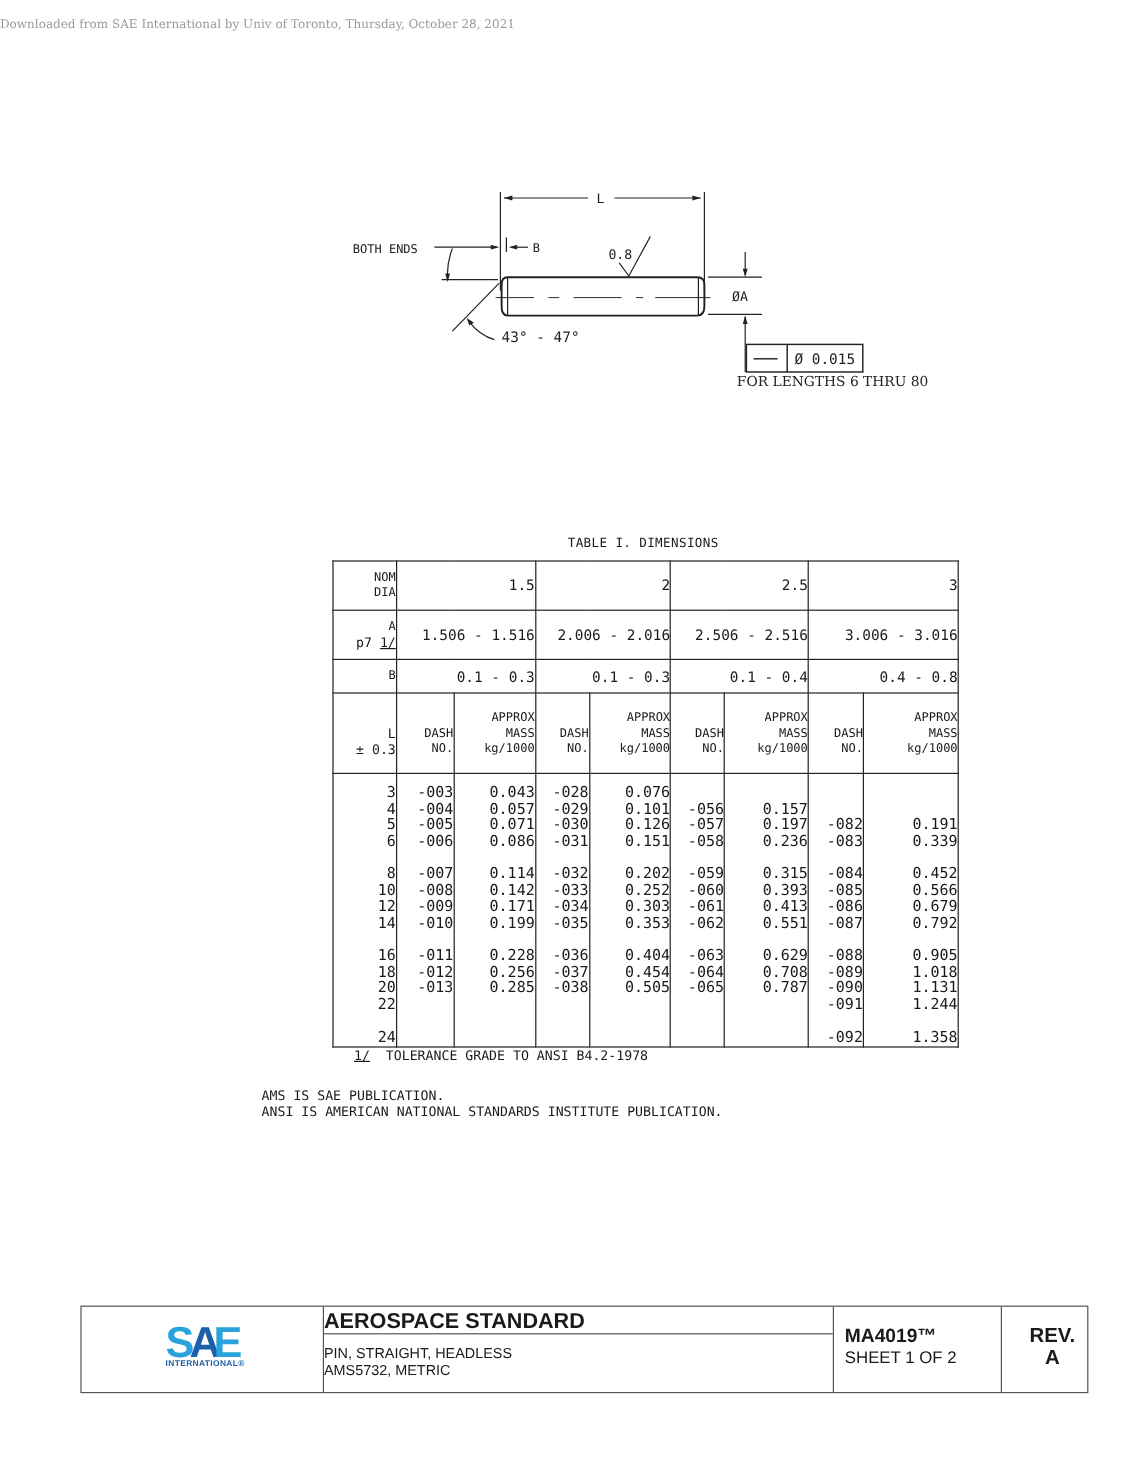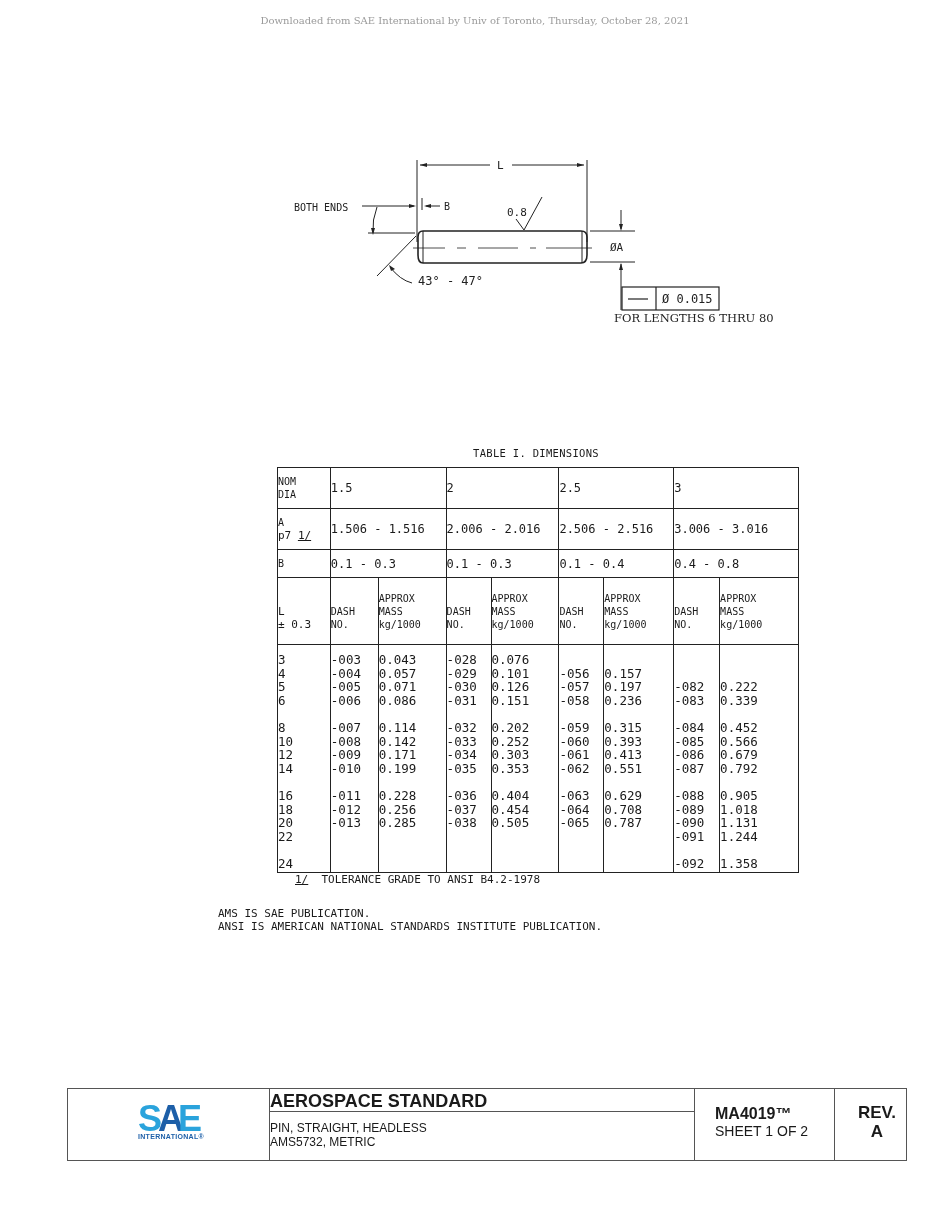--- a/index.html
+++ b/index.html
@@ -1,38 +1,38 @@
 <!DOCTYPE html>
 <html><head>
 <meta charset="utf-8">
 <style>
   html, body { margin:0; padding:0; background:#ffffff; }
   body { width:950px; height:1230px; position:relative; overflow:hidden; font-family:"DejaVu Sans Mono", monospace; color:#1a1a1a; }
-  .dl-note { position:absolute; top:15px; left:0; width:950px; text-align:center; font-family:"DejaVu Serif", serif; font-size:10px; color:#9a9a9a; }
+  .dl-note { position:absolute; top:15px; left:0; width:950px; font-family:"DejaVu Serif", serif; font-size:10px; color:#9a9a9a; }
   .drawing { position:absolute; left:280px; top:150px; width:520px; height:180px; }
   .drawing svg { width:520px; height:180px; }
   .table-title { position:absolute; top:447px; left:0; width:1072px; text-align:center; font-size:10.5px; letter-spacing:0.3px; }
   table.dims { position:absolute; top:467px; left:277px; width:522px; border-collapse:collapse; font-size:12px; }
-  table.dims td { border:1.6px solid #222; text-align:left; vertical-align:middle; padding:0; }
+  table.dims td { border:1.6px solid #222; text-align:right; vertical-align:middle; padding:0; }
   .hdr-small { font-size:10px; line-height:13px; }
   .r-nom td { height:40px; }
   .r-a td { height:40px; }
   .r-b td { height:27px; }
   .r-lh td { height:52px; }
   .data-cell { vertical-align:top !important; padding-top:8px !important; font-size:12.5px; line-height:13.6px; }
   .grp-gap { height:13.6px; }
   .line { height:13.6px; white-space:nowrap; }
   .footnote { position:absolute; top:873px; left:295px; font-size:11px; }
   .footnote u { text-decoration:underline; }
   .notes { position:absolute; top:907px; left:218px; font-size:11px; line-height:13px; }
   .titleblock { position:absolute; top:1088px; left:67px; width:838px; height:71px; border:1px solid #555; font-family:"Liberation Sans", sans-serif; }
   .tb-logo { position:absolute; left:0; top:0; width:201px; height:71px; border-right:1px solid #555; }
   .tb-title { position:absolute; left:202px; top:0; width:424px; height:22px; border-bottom:1px solid #555; font-weight:bold; font-size:18px; line-height:24px; }
   .tb-desc { position:absolute; left:202px; top:23px; width:424px; height:48px; text-align:left; font-size:12px; line-height:14px; padding-top:9px; box-sizing:border-box; }
-  .tb-doc { position:absolute; left:626px; top:0; width:141px; height:71px; border-left:1px solid #555; border-right:1px solid #555; font-size:14px; padding-left:20px; box-sizing:border-box; }
+  .tb-doc { position:absolute; left:626px; top:0; width:141px; height:71px; border-left:1px solid #555; border-right:1px solid #555; font-size:14px; padding-left:9px; box-sizing:border-box; }
   .tb-doc .num { font-weight:bold; font-size:16px; margin-top:16px; }
   .tb-rev { position:absolute; left:768px; top:0; width:70px; height:71px; text-align:center; font-weight:bold; font-size:17px; line-height:19px; padding-top:14px; box-sizing:border-box;padding-left:12px; }
   .logo-sae { position:absolute; left:70px; top:12px; }
   .logo-int { position:absolute; left:70px; top:44px; font-size:7px; font-weight:bold; color:#1d5fa8; letter-spacing:0.3px; }
 </style>
 </head>
 <body>
 
 <div class="dl-note">Downloaded from SAE International by Univ of Toronto, Thursday, October 28, 2021</div>
 
@@ -319,21 +319,21 @@
           <div class="line">-088</div>
           <div class="line">-089</div>
           <div class="line">-090</div>
           <div class="line">-091</div>
           <div class="grp-gap"></div>
           <div class="line">-092</div>
         </td>
     <td class="data-cell" id="col-3-1">
           <div class="line">&nbsp;</div>
           <div class="line">&nbsp;</div>
-          <div class="line">0.222</div>
+          <div class="line">0.191</div>
           <div class="line">0.339</div>
           <div class="grp-gap"></div>
           <div class="line">0.452</div>
           <div class="line">0.566</div>
           <div class="line">0.679</div>
           <div class="line">0.792</div>
           <div class="grp-gap"></div>
           <div class="line">0.905</div>
           <div class="line">1.018</div>
           <div class="line">1.131</div>

